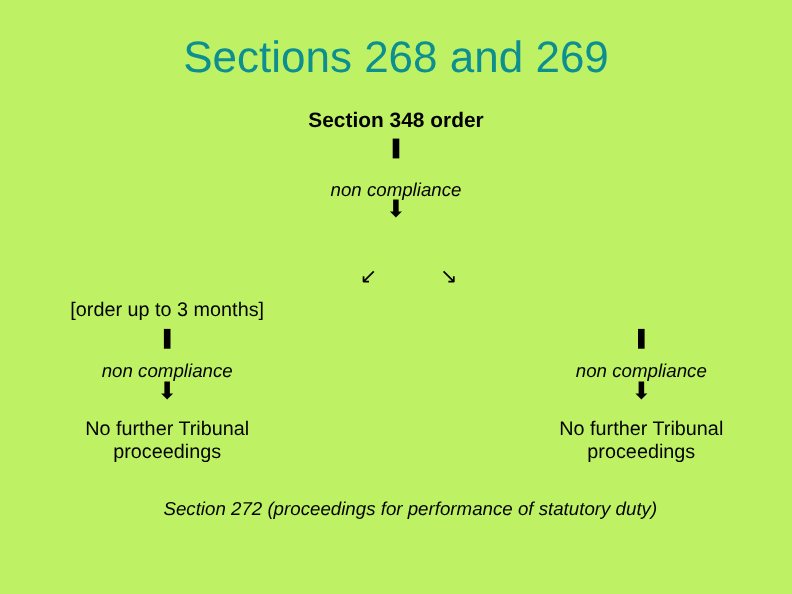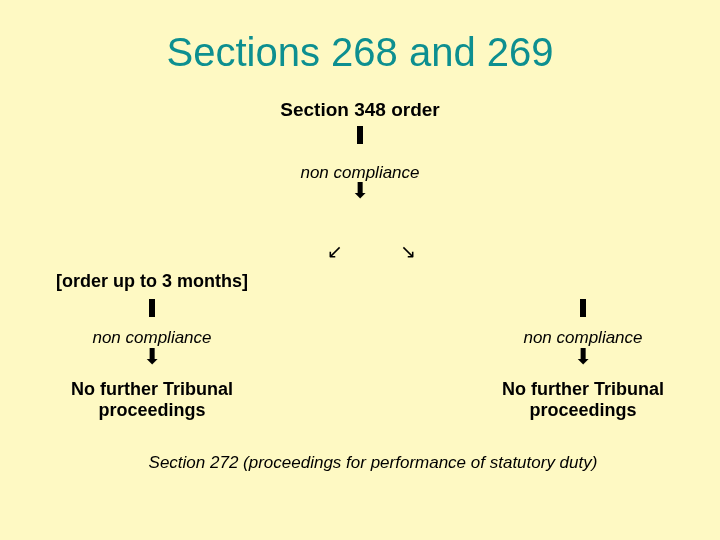--- a/index.html
+++ b/index.html
@@ -11,21 +11,21 @@
     width: 720px;
     height: 540px;
     overflow: hidden;
     font-family: "Liberation Sans", sans-serif;
     color: #000000;
   }
   .slide {
     position: relative;
     width: 720px;
     height: 540px;
-    background: #fef9c3;
+    background: #bef264;
   }
 
   
   .slide-title {
     position: absolute;
     left: 0;
     top: 28px;
     width: 720px;
     text-align: center;
     font-size: 40px;
@@ -44,21 +44,21 @@
     line-height: 1.15;
   }
   .node.wrap { white-space: normal; }
 
   .bold-node {
     font-size: 19px;
     font-weight: bold;
   }
   .plain-node {
     font-size: 18px;
-    font-weight: 700;
+    font-weight: 400;
   }
   .small-italic {
     font-size: 17px;
     font-style: italic;
     font-weight: 400;
   }
   .footer-italic {
     font-size: 17px;
     font-style: italic;
     font-weight: 400;

